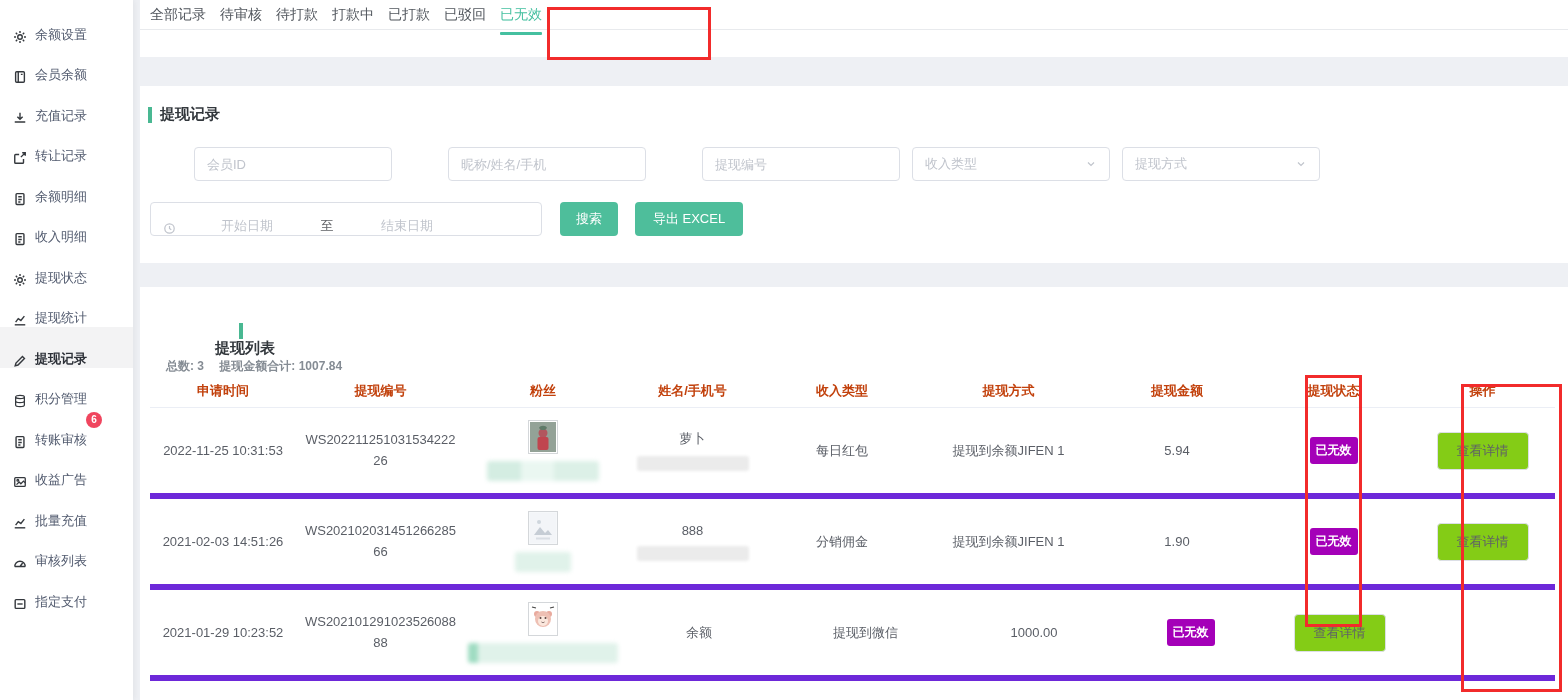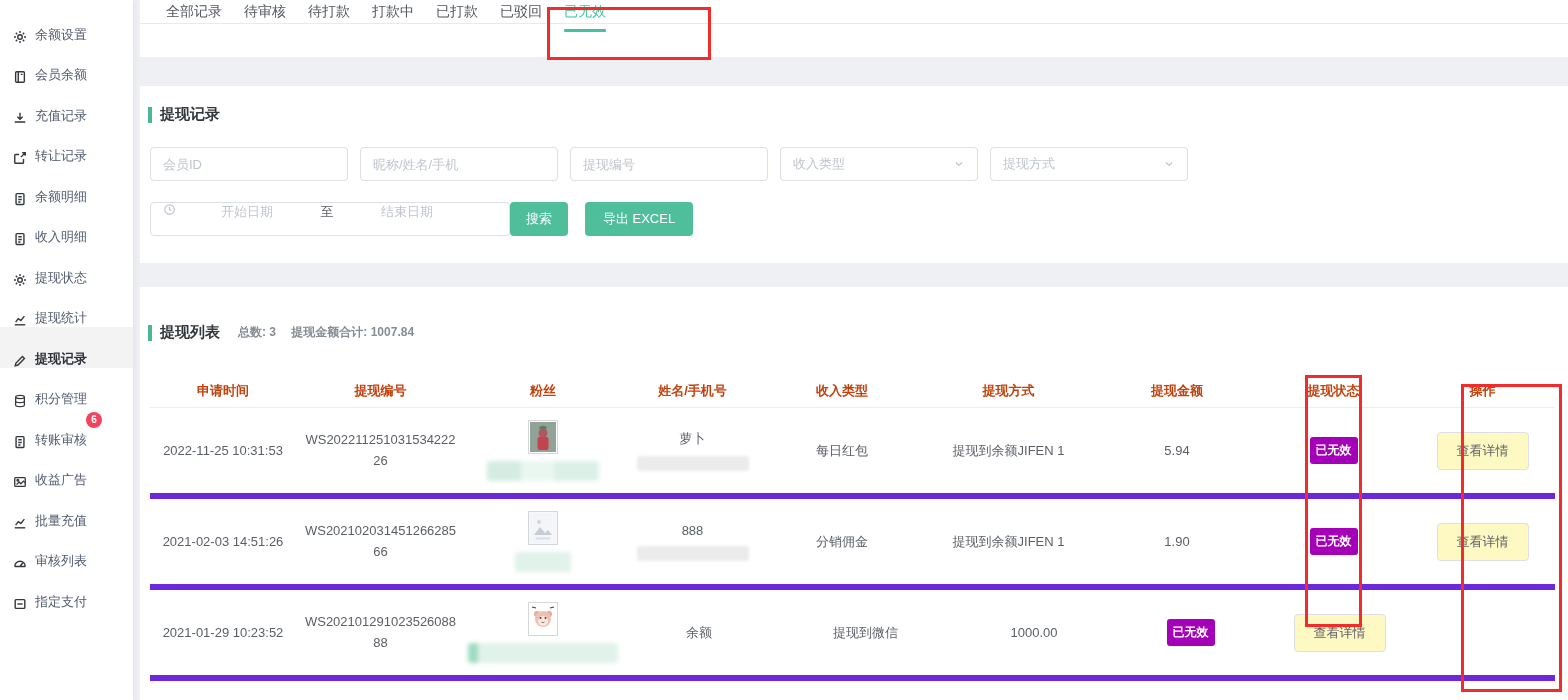--- a/index.html
+++ b/index.html
@@ -28,21 +28,21 @@
     background:#f0455e; color:#fff; border-radius:9px; font-size:10px;
     line-height:16px; text-align:center; padding:0 2px; font-weight:bold;
   }
   
   .card { position:absolute; background:#fff; }
   .tab-card   { left:140px; top:0;     width:1428px; height:57px;  }
   .search-card{ left:140px; top:86px;  width:1428px; height:177px; }
   .list-card  { left:140px; top:287px; width:1428px; height:413px; }
   
   .tabs-row {
-    display:flex; gap:18px; padding-left:24px; height:24px;
+    display:flex; gap:10px; padding-left:8px; height:30px;
     align-items:center; border-bottom:1px solid #e8eaed;
   }
   .tab {
     position:relative; font-size:14px; color:#51565d; cursor:pointer;
     padding:10px 2px 9px 2px;
   }
   .tab.active { color:#45c0a0; }
   .tab.active::after {
     content:""; position:absolute; left:2px; right:2px; bottom:-2px;
     height:3px; background:#45c0a0; border-radius:1px;
@@ -54,38 +54,38 @@
   .sec-stats { margin-left:18px; font-size:12px; font-weight:bold; color:#858c94; }
   .sec-stats span + span { margin-left:12px; }
   
   .filters-1 { position:absolute; left:10px; top:61px; display:flex; gap:12px; }
   .filters-2 { position:absolute; left:10px; top:116px; display:flex; align-items:center; }
   .f-input, .f-select, .date-input {
     height:34px; border:1px solid #dcdfe6; border-radius:4px; background:#fff;
     font-size:13px;
   }
   .f-input { width:198px; padding:8px 12px; color:#606266; outline:none;
-    font-family:"Liberation Sans","DejaVu Sans",sans-serif; }
+    font-family:"Liberation Sans","DejaVu Sans",sans-serif;margin-left:44px; }
   .f-input::placeholder { color:#c0c4cc; }
   .f-select {
     width:198px; display:flex; align-items:center; justify-content:space-between;
     padding:0 12px; color:#c0c4cc; cursor:pointer;
   }
   .f-select .chev { display:inline-flex; color:#c0c4cc; }
   .date-input {
-    width:360px; display:flex; align-items:flex-start; padding:0 12px; cursor:pointer;
+    width:392px; display:flex; align-items:flex-end; padding:0 12px; cursor:pointer;
   }
   .date-input .clock { display:inline-flex; color:#c0c4cc; margin-right:6px; }
   .date-ph { color:#c0c4cc; width:130px; text-align:center; }
   .date-sep { color:#606266; width:30px; text-align:center; }
   .btn {
     height:34px; border:none; border-radius:4px; background:#4ebe9b; color:#fff;
     font-size:13px; cursor:pointer; font-family:"Liberation Sans","DejaVu Sans",sans-serif;
   }
-  .btn-search { width:58px; }
+  .btn-search { width:58px; margin-left:18px; }
   .btn-export { width:108px; margin-left:17px; }
   
   .table { position:absolute; left:10px; top:88px; width:1405px; }
   .thead { display:flex; height:33px; align-items:center; border-bottom:1px solid #ebeef5; }
   .th { font-size:13px; font-weight:bold; color:#c2410c; text-align:center; }
   .trow { display:flex; height:91px; align-items:center; border-bottom:6px solid #6d28d9; }
   .td { font-size:13px; color:#5a5e66; text-align:center; }
   .c1{width:146px;} .c2{width:169px;} .c3{width:156px;} .c4{width:143px;}
   .c5{width:156px;} .c6{width:177px;} .c7{width:160px;} .c8{width:153px;} .c9{width:145px;}
   .code { display:inline-block; width:152px; word-break:break-all; line-height:1.6; }
@@ -99,21 +99,21 @@
   .censor-mint.m1 { width:112px; background:linear-gradient(90deg,#d4ede2 0 30%,#eaf7f1 30% 60%,#dcf0e7 60%); }
   .censor-mint.m2 { width:56px; }
   .censor-mint.m3 { width:150px; background:linear-gradient(90deg,#9fdcc2 0 10px,#e0f2ea 10px); }
   .censor-gray { margin-top:8px; width:112px; height:15px; border-radius:3px;
     background:#ebebeb; filter:blur(1.5px); }
   .status-badge {
     display:inline-block; background:#a400b8; color:#fff; font-size:12px;
     font-weight:bold; padding:5px 6px; border-radius:3px;
   }
   .detail-btn {
-    width:92px; height:38px; background:#fef9c3; border:1px solid #dcdfe6;
+    width:92px; height:38px; background:#84cc16; border:1px solid #dcdfe6;
     border-radius:4px; font-size:13px; color:#606266; cursor:pointer;
     font-family:"Liberation Sans","DejaVu Sans",sans-serif;
   }
   
   .anno { position:absolute; border:3px solid #f22b2b; z-index:10; pointer-events:none; }
   .anno-tab    { left:547px; top:7px;   width:164px; height:53px; }
   .anno-status { left:1305px; top:375px; width:57px;  height:252px; }
   .anno-action { left:1461px; top:384px; width:101px; height:308px; }
   svg { display:block; }
 </style>
@@ -308,21 +308,21 @@
       <span class="date-ph">开始日期</span>
       <span class="date-sep">至</span>
       <span class="date-ph">结束日期</span>
     </div>
     <button class="btn btn-search">搜索</button>
     <button class="btn btn-export">导出 EXCEL</button>
   </div>
 </div>
 
 <div class="card list-card">
-  <div class="sec-title" style="left:8px; top:36px;">
+  <div class="sec-title" style="left:8px; top:36px;flex-direction:column;">
     <span class="sec-bar"></span>
     <span class="sec-text">提现列表</span>
     <span class="sec-stats">
       <span>总数: 3</span>
       <span>提现金额合计: 1007.84</span>
     </span>
   </div>
 
   <div class="table">
     <div class="thead">

